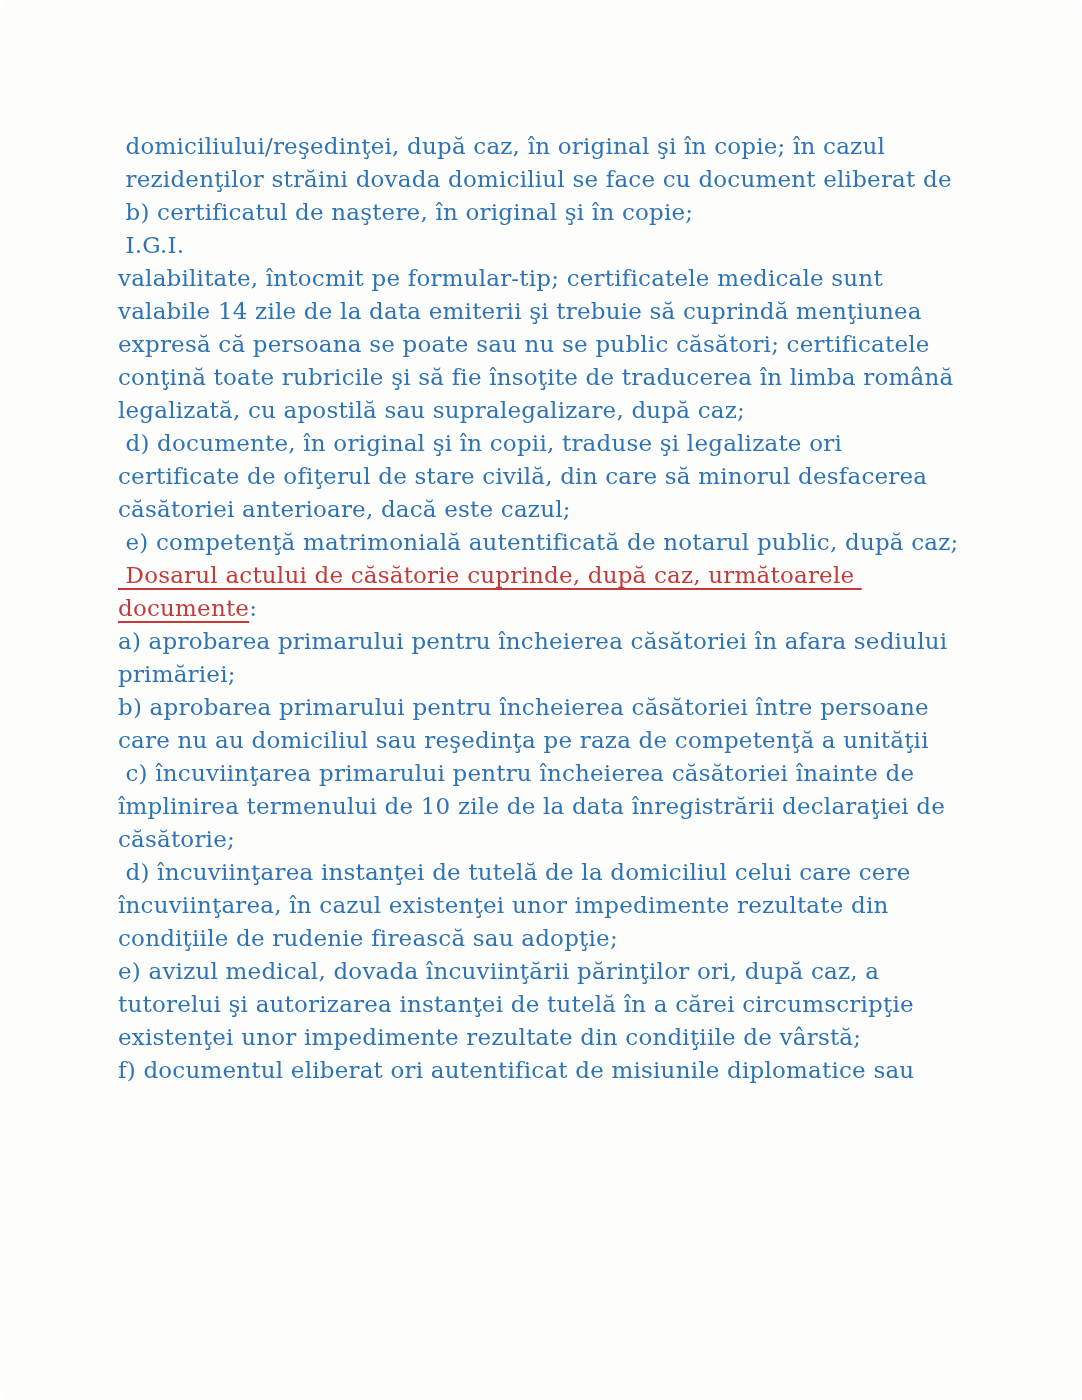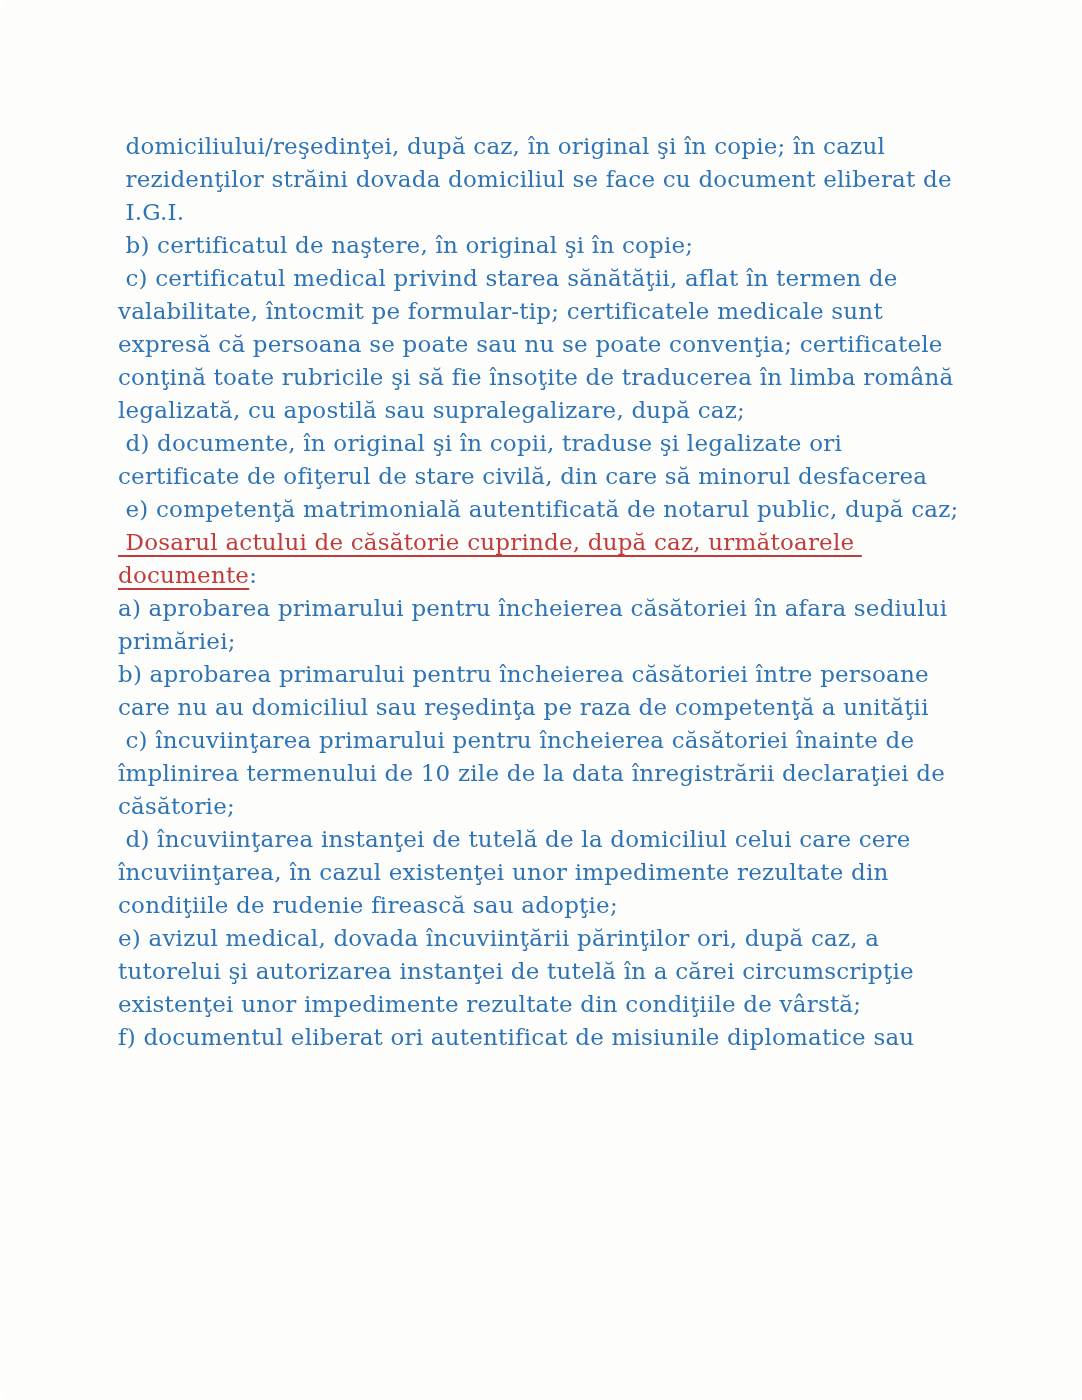--- a/index.html
+++ b/index.html
@@ -41,29 +41,30 @@
     text-underline-offset: 5px;
   }
 </style>
 </head>
 <body>
 
 <div class="page" style="background: rgb(253, 253, 252);">
   <div class="text-block">
       <div class="text-line"><span class="run-body"> domiciliului/reşedinţei, după caz, în original şi în copie; în cazul</span></div>
       <div class="text-line"><span class="run-body"> rezidenţilor străini dovada domiciliul se face cu document eliberat de</span></div>
+      <div class="text-line"><span class="run-body"> b) certificatul de naştere, în original şi în copie;</span></div>
       <div class="text-line"><span class="run-body"> I.G.I.</span></div>
-      <div class="text-line"><span class="run-body"> b) certificatul de naştere, în original şi în copie;</span></div>
-      <div class="text-line"><span class="run-body"> c) certificatul medical privind starea sănătăţii, aflat în termen de</span></div>
       <div class="text-line"><span class="run-body">valabilitate, întocmit pe formular-tip; certificatele medicale sunt</span></div>
-      <div class="text-line"><span class="run-body">expresă că persoana se poate sau nu se poate convenţia; certificatele</span></div>
+      <div class="text-line"><span class="run-body">valabile 14 zile de la data emiterii şi trebuie să cuprindă menţiunea</span></div>
+      <div class="text-line"><span class="run-body">expresă că persoana se poate sau nu se public căsători; certificatele</span></div>
       <div class="text-line"><span class="run-body">conţină toate rubricile şi să fie însoţite de traducerea în limba română</span></div>
       <div class="text-line"><span class="run-body">legalizată, cu apostilă sau supralegalizare, după caz;</span></div>
       <div class="text-line"><span class="run-body"> d) documente, în original şi în copii, traduse şi legalizate ori</span></div>
       <div class="text-line"><span class="run-body">certificate de ofiţerul de stare civilă, din care să minorul desfacerea</span></div>
+      <div class="text-line"><span class="run-body">căsătoriei anterioare, dacă este cazul;</span></div>
       <div class="text-line"><span class="run-body"> e) competenţă matrimonială autentificată de notarul public, după caz;</span></div>
       <div class="text-line"><span class="run-heading-underline"> Dosarul actului de căsătorie cuprinde, după caz, următoarele </span></div>
       <div class="text-line"><span class="run-heading-underline">documente</span><span class="run-body">:</span></div>
       <div class="text-line"><span class="run-body">a) aprobarea primarului pentru încheierea căsătoriei în afara sediului</span></div>
       <div class="text-line"><span class="run-body">primăriei;</span></div>
       <div class="text-line"><span class="run-body">b) aprobarea primarului pentru încheierea căsătoriei între persoane</span></div>
       <div class="text-line"><span class="run-body">care nu au domiciliul sau reşedinţa pe raza de competenţă a unităţii</span></div>
       <div class="text-line"><span class="run-body"> c) încuviinţarea primarului pentru încheierea căsătoriei înainte de</span></div>
       <div class="text-line"><span class="run-body">împlinirea termenului de 10 zile de la data înregistrării declaraţiei de</span></div>
       <div class="text-line"><span class="run-body">căsătorie;</span></div>

